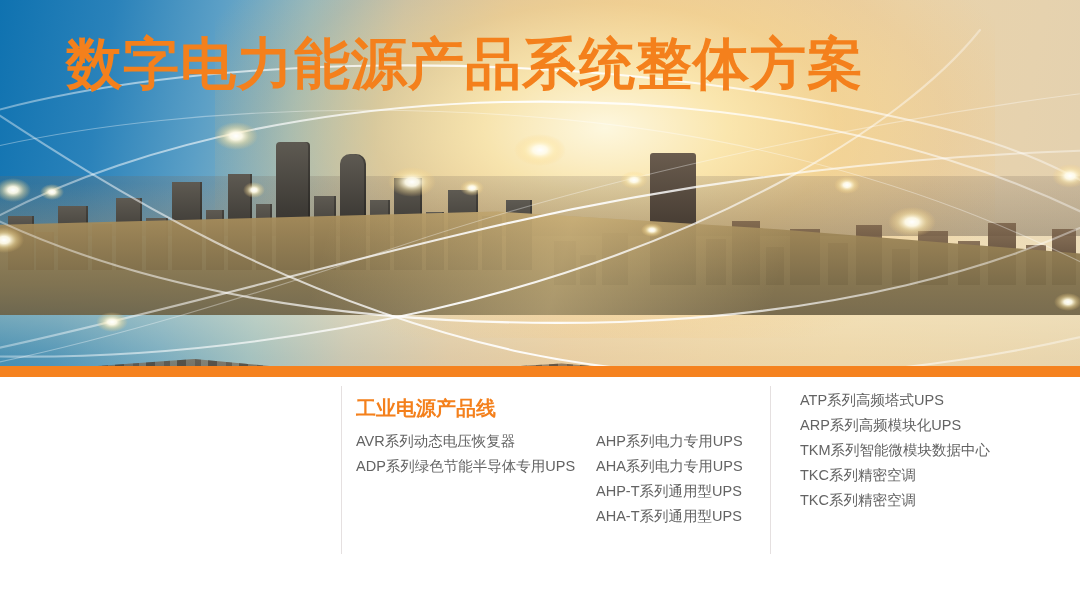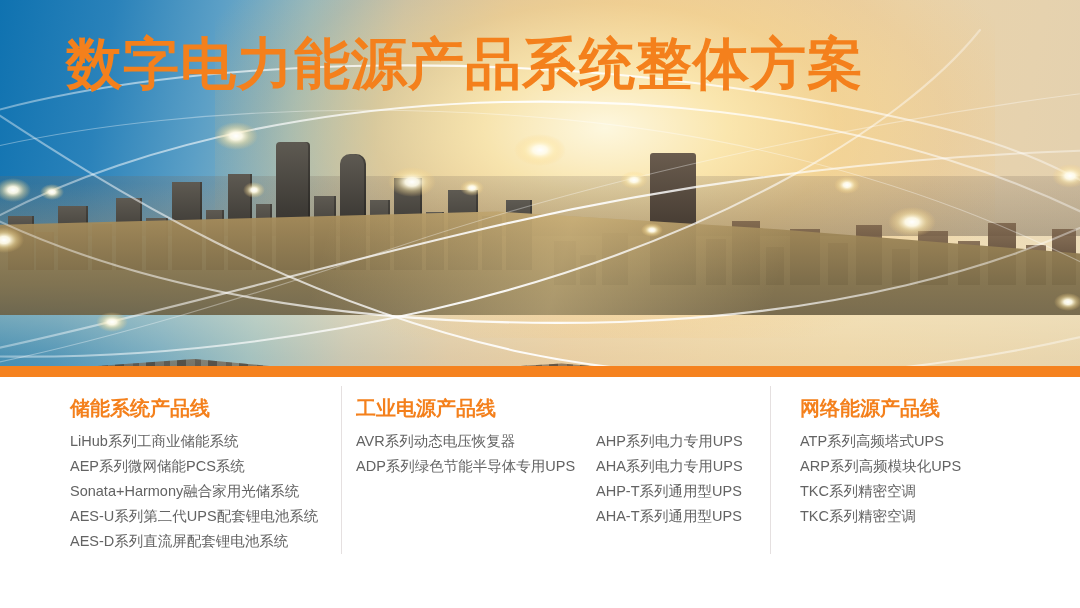--- a/index.html
+++ b/index.html
@@ -236,52 +236,42 @@
       </svg>
     </div>
 
     <div class="title">数字电力能源产品系统整体方案</div>
   </div>
 
   <div class="rule"></div>
 
   <div class="content">
 
-    <div class="col col-1">
-      <div class="col-head">储能系统产品线</div>
-      <div class="items">
-        <div class="item">LiHub系列工商业储能系统</div>
-        <div class="item">AEP系列微网储能PCS系统</div>
-        <div class="item">Sonata+Harmony融合家用光储系统</div>
-        <div class="item">AES-U系列第二代UPS配套锂电池系统</div>
-        <div class="item">AES-D系列直流屏配套锂电池系统</div>
-      </div>
-    </div>
 
     <div class="col col-2">
       <div class="col-head">工业电源产品线</div>
       <div class="two-up">
         <div class="items">
           <div class="item">AVR系列动态电压恢复器</div>
           <div class="item">ADP系列绿色节能半导体专用UPS</div>
         </div>
         <div class="items">
           <div class="item">AHP系列电力专用UPS</div>
           <div class="item">AHA系列电力专用UPS</div>
           <div class="item">AHP-T系列通用型UPS</div>
           <div class="item">AHA-T系列通用型UPS</div>
         </div>
       </div>
     </div>
 
     <div class="col col-3">
-      <div class="col-head">网络能源产品线</div>
       <div class="items">
         <div class="item">ATP系列高频塔式UPS</div>
         <div class="item">ARP系列高频模块化UPS</div>
+        <div class="item">TKM系列智能微模块数据中心</div>
         <div class="item">TKC系列精密空调</div>
         <div class="item">TKC系列精密空调</div>
       </div>
     </div>
 
   </div>
 
   <div class="divider divider-1"></div>
   <div class="divider divider-2"></div>
 

